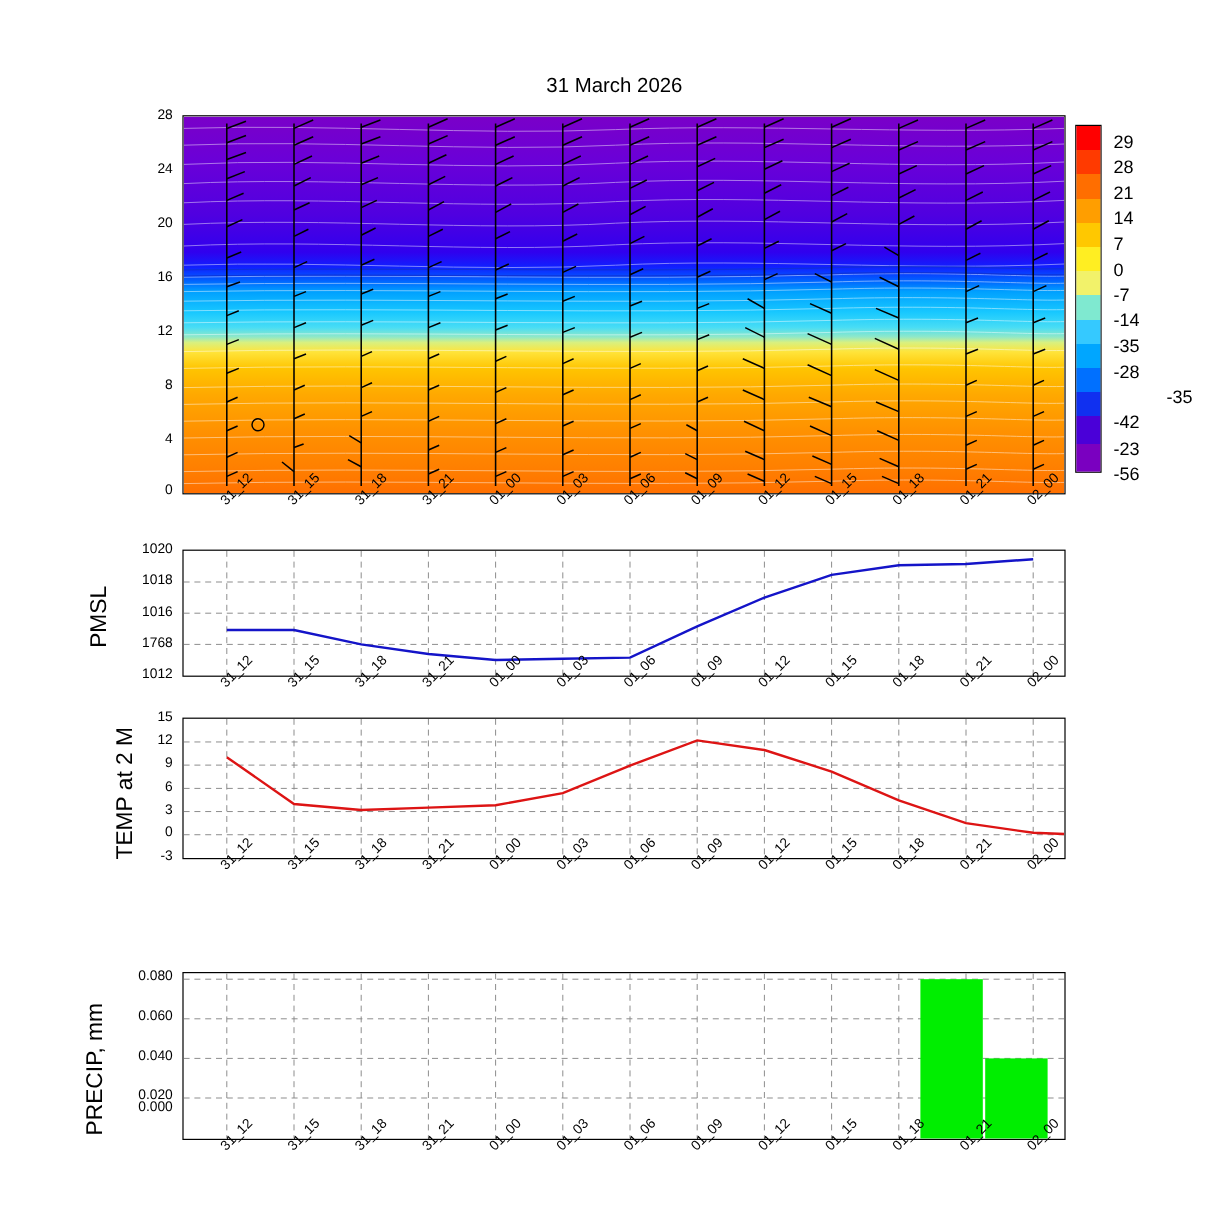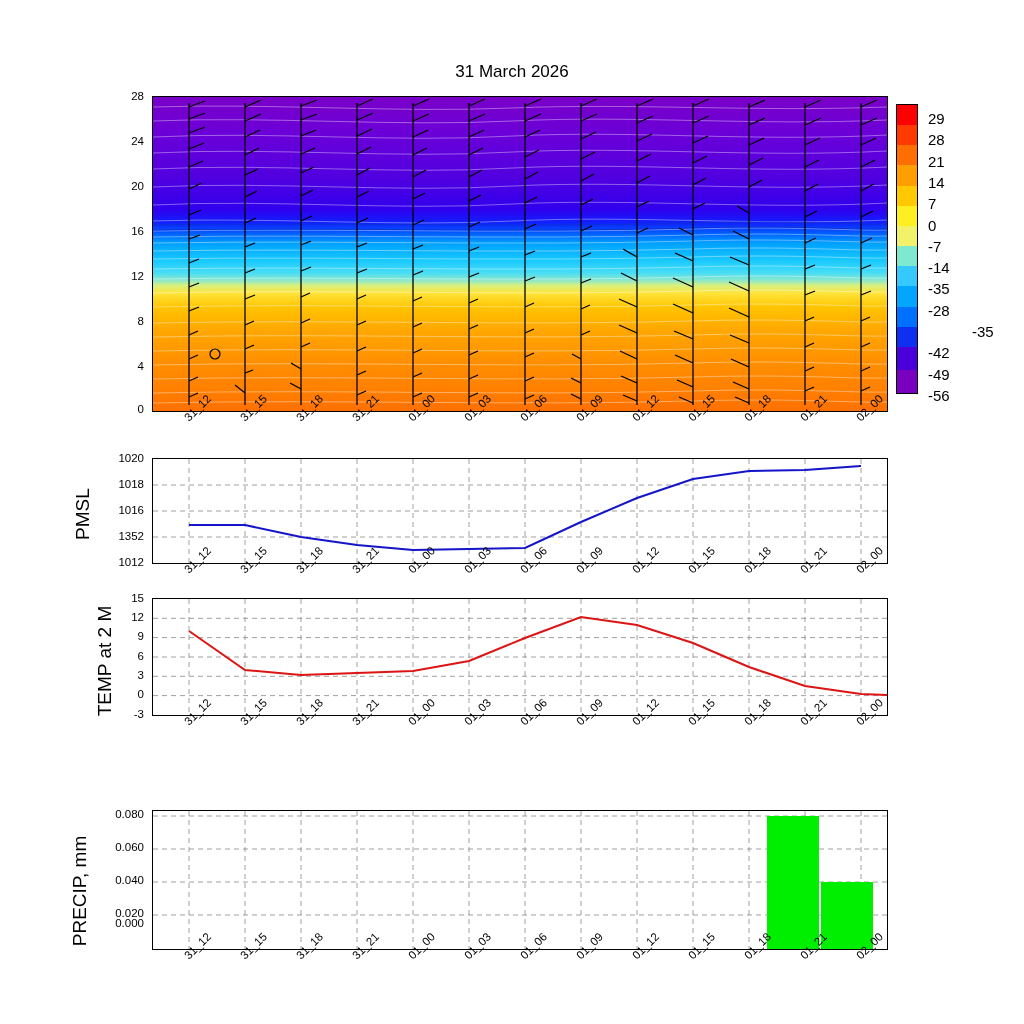--- a/index.html
+++ b/index.html
@@ -434,21 +434,21 @@
       <div class="cb-label" style="left: 928px; top: 152.6px;">21</div>
       <div class="cb-label" style="left: 928px; top: 173.9px;">14</div>
       <div class="cb-label" style="left: 928px; top: 195.2px;">7</div>
       <div class="cb-label" style="left: 928px; top: 216.5px;">0</div>
       <div class="cb-label" style="left: 928px; top: 237.8px;">-7</div>
       <div class="cb-label" style="left: 928px; top: 259.1px;">-14</div>
       <div class="cb-label" style="left: 928px; top: 280.4px;">-35</div>
       <div class="cb-label" style="left: 928px; top: 301.7px;">-28</div>
       <div class="cb-label" style="left: 928px; top: 323px; margin-left: 44px;">-35</div>
       <div class="cb-label" style="left: 928px; top: 344.3px;">-42</div>
-      <div class="cb-label" style="left: 928px; top: 365.6px;">-49</div>
+      <div class="cb-label" style="left: 928px; top: 365.6px;">-23</div>
       <div class="cb-label" style="left: 928px; top: 386.9px;">-56</div>
     </div>
 
   <div class="panel" id="pmsl-panel" style="left:152px; top:458px; width:736px; height:106px;">
     <svg width="734" height="104" viewBox="0 0 734 104">
       <g stroke="#888" stroke-width="0.8" stroke-dasharray="5,4">
         <line x1="36" y1="0" x2="36" y2="104"></line>
           <line x1="92" y1="0" x2="92" y2="104"></line>
         <line x1="148" y1="0" x2="148" y2="104"></line>
           <line x1="204" y1="0" x2="204" y2="104"></line>
@@ -464,21 +464,21 @@
         <line x1="0" y1="26" x2="734" y2="26"></line>
           <line x1="0" y1="52" x2="734" y2="52"></line>
         <line x1="0" y1="78" x2="734" y2="78"></line>
       </g>
       <polyline fill="none" stroke="#1414c8" stroke-width="2" points="36,66 92,66 148,78 204,86 260,91 316,90 372,89 428,63 484,39 540,20 596,12 652,11 708,7"></polyline>
     </svg>
   </div>
   <div class="ylab" style="left:100px; top:452px; width:44px;">1020</div>
   <div class="ylab" style="left:100px; top:478px; width:44px;">1018</div>
   <div class="ylab" style="left:100px; top:504px; width:44px;">1016</div>
-  <div class="ylab" style="left:100px; top:530px; width:44px;">1352</div>
+  <div class="ylab" style="left:100px; top:530px; width:44px;">1768</div>
   <div class="ylab" style="left:100px; top:556px; width:44px;">1012</div>
   <div class="axis-title" style="left:38px; top:503px; width:90px; text-align:center;">PMSL</div>
   <div id="pmsl-xlabels">
       <div class="tick-label" style="left: 182px; top: 567px;">31_12</div>
       <div class="tick-label" style="left: 238px; top: 567px;">31_15</div>
       <div class="tick-label" style="left: 294px; top: 567px;">31_18</div>
       <div class="tick-label" style="left: 350px; top: 567px;">31_21</div>
       <div class="tick-label" style="left: 406px; top: 567px;">01_00</div>
       <div class="tick-label" style="left: 462px; top: 567px;">01_03</div>
       <div class="tick-label" style="left: 518px; top: 567px;">01_06</div>

